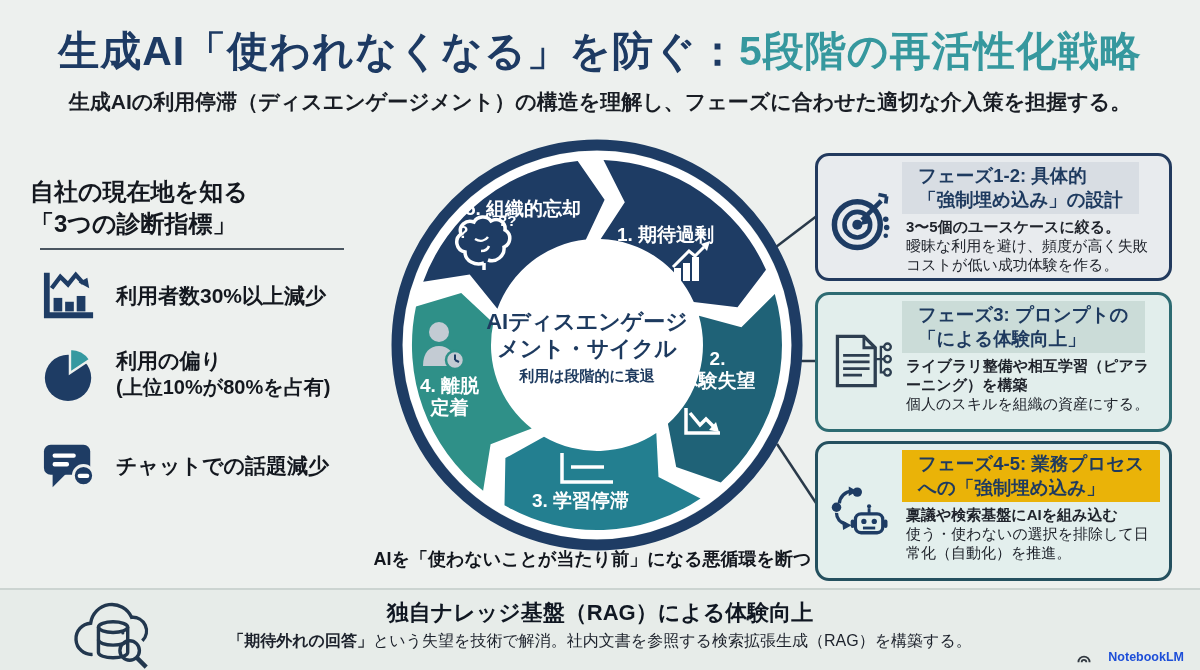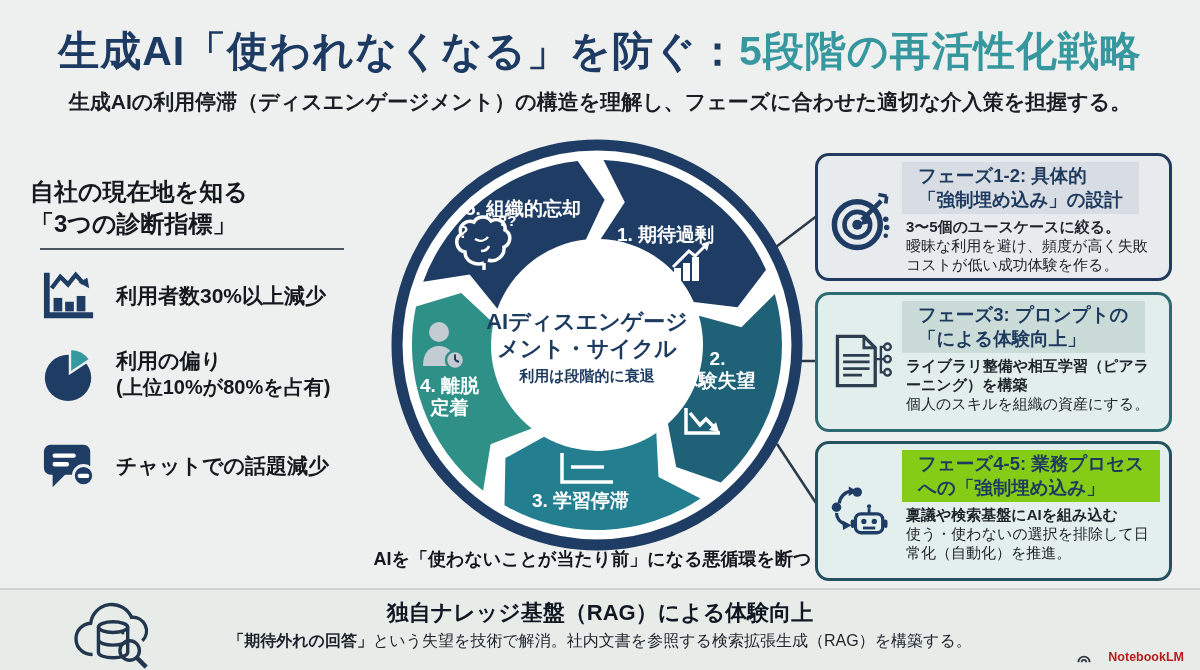--- a/index.html
+++ b/index.html
@@ -30,29 +30,29 @@
   .phase-box{left:815px;width:357px;box-sizing:border-box;border-radius:14px;border:3px solid #223a5e}
   .box1{top:153px;height:128px;background:#e8ebee;border-color:#223a5e}
   .box2{top:292px;height:140px;background:#e2eeec;border-color:#2d6b72}
   .box3{top:441px;height:140px;background:#e3efed;border-color:#24505f}
   .box-icon{position:absolute;left:10px;top:32px}
   .box2 .box-icon,.box3 .box-icon{top:36px}
   .box-content{position:absolute;left:84px;top:6px;right:8px}
   .box-title{display:inline-block;padding:2px 16px;font-size:18.5px;line-height:24px;font-weight:800;color:#1e3a5f}
   .box1 .box-title{background:#d8dde3}
   .box2 .box-title{background:#cbdcd8}
-  .box3 .box-title{background:#84cc16}
+  .box3 .box-title{background:#eab308}
   .box-body{margin-top:3px;padding-left:4px;font-size:15px;line-height:19px;color:#20242c}
   .box-body .lead{display:block;font-weight:700}
   
   .footer{top:588px;left:0;width:1200px;height:82px;background:#e7ece9;border-top:2px solid #ccd4d1;box-sizing:border-box}
   .footer-title{margin-top:8px;text-align:center;font-size:22px;font-weight:800;color:#101722}
   .footer-body{margin-top:3px;text-align:center;font-size:16px;color:#1c212b}
   .footer-body .fb{font-weight:800}
-  .watermark{position:absolute;right:16px;bottom:6px;display:flex;align-items:center;gap:16px;font-size:12.5px;font-weight:600;color:#b91c1c}
+  .watermark{position:absolute;right:16px;bottom:6px;display:flex;align-items:center;gap:16px;font-size:12.5px;font-weight:600;color:#1d4ed8}
 </style>
 </head>
 <body>
 
 <div class="abs title">
   <span class="main">生成AI「使われなくなる」を防ぐ：</span><span class="accent">5段階の再活性化戦略</span>
 </div>
 <div class="abs subtitle">生成AIの利用停滞（ディスエンゲージメント）の構造を理解し、フェーズに合わせた適切な介入策を担握する。</div>
 
 <div class="abs diag-heading">

